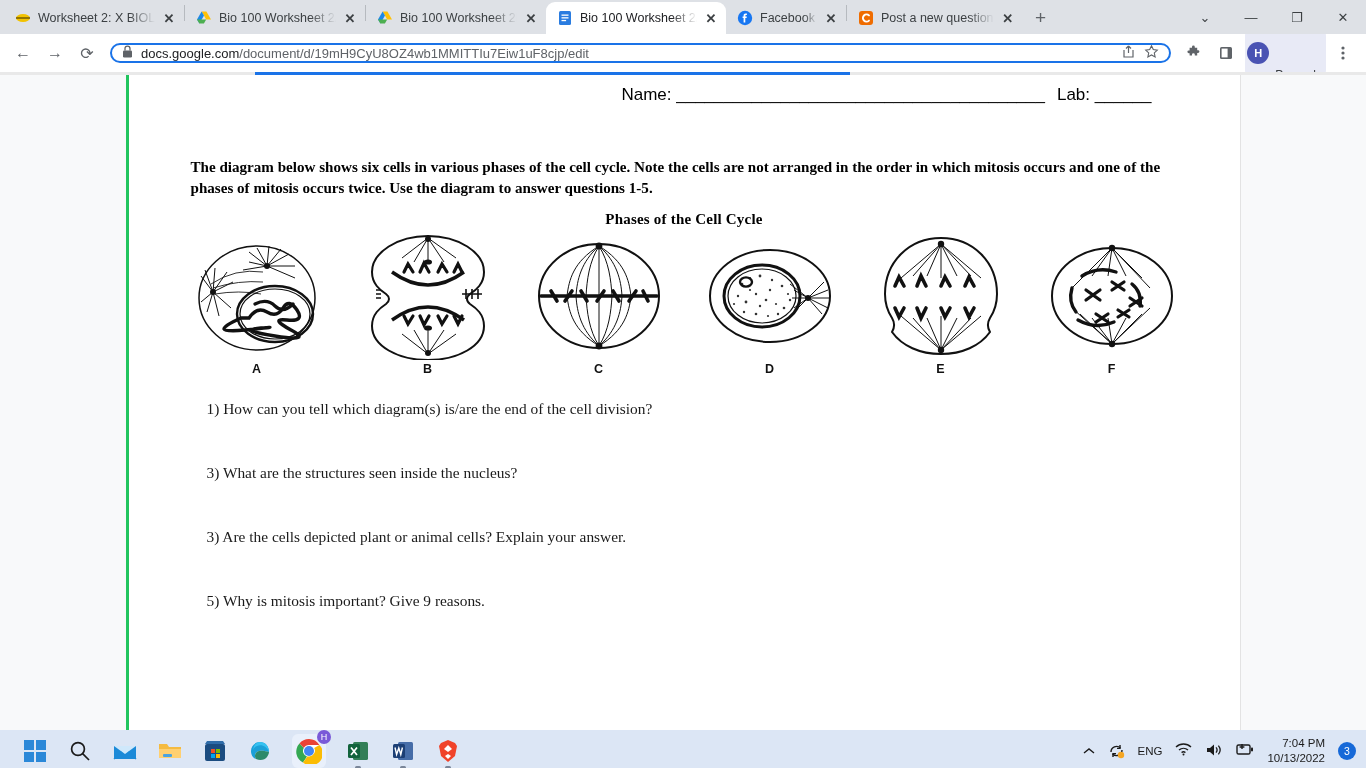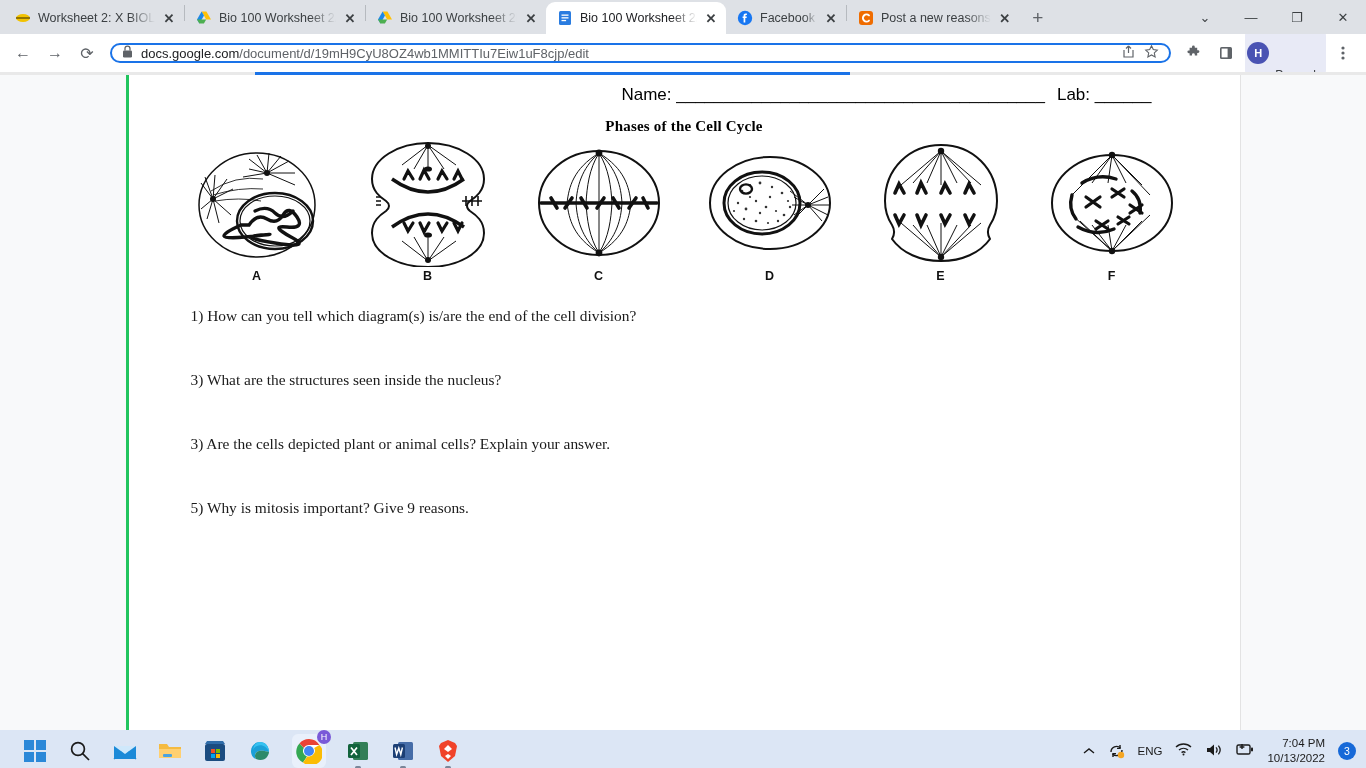--- a/index.html
+++ b/index.html
@@ -145,20 +145,21 @@
   .clabel {
     font-size: 12.5px; font-weight: bold;
     margin-top: 2px; color: #111;
   }
 
   .qlist {
     margin-top: 24px;
     font-family: "Liberation Serif", serif;
     font-size: 15.4px; color: #1a1a1a;
     padding-left: 2px;
+    margin-left: 16px;
   }
   .qitem { margin-bottom: 46px; }
 
   
   .taskbar {
     height: 41px; background: #dce6f5;
     display: flex; align-items: center;
     position: relative;
   }
   .tbicons {
@@ -257,21 +258,21 @@
   </div>
   <div class="tabsep"></div>
 
   <div class="tab">
     <span class="favicon">
       <svg width="16" height="16" viewBox="0 0 16 16">
           <rect x="1" y="1" width="14" height="14" rx="3" fill="#ef6c00"></rect>
           <path d="M11 5.4A3.6 3.6 0 1 0 11 10.6" stroke="#fff" stroke-width="1.9" fill="none" stroke-linecap="round"></path>
         </svg>
     </span>
-    <span class="tlabel">Post a new reasons</span>
+    <span class="tlabel">Post a new question</span>
     <span class="tclose">✕</span>
   </div>
 
   <div class="newtab">+</div>
 
   <div class="winctl">
     <div>⌄</div>
     <div>—</div>
     <div>❐</div>
     <div>✕</div>
@@ -333,20 +334,21 @@
   </div>
 
 <div class="viewport">
   <div class="page">
 
     <div class="headerline">
       <span><span>Name: </span><span>_______________________________________</span></span>
       <span><span>Lab: </span><span>______</span></span>
     </div>
 
+    <div class="instructions">The diagram below shows six cells in various phases of the cell cycle. Note the cells are not arranged in the order in which mitosis occurs and one of the phases of mitosis occurs twice. Use the diagram to answer questions 1-5.</div>
 
     <div class="figtitle">Phases of the Cell Cycle</div>
 
     <div class="cellrow">
 
       <div class="cellbox">
         <svg width="132" height="128" viewBox="0 0 132 128">
           <g fill="none" stroke="#111" stroke-width="1.5">
             <ellipse cx="66" cy="66" rx="58" ry="52"></ellipse>
             <ellipse cx="84" cy="82" rx="38" ry="28" stroke-width="2.4"></ellipse>

